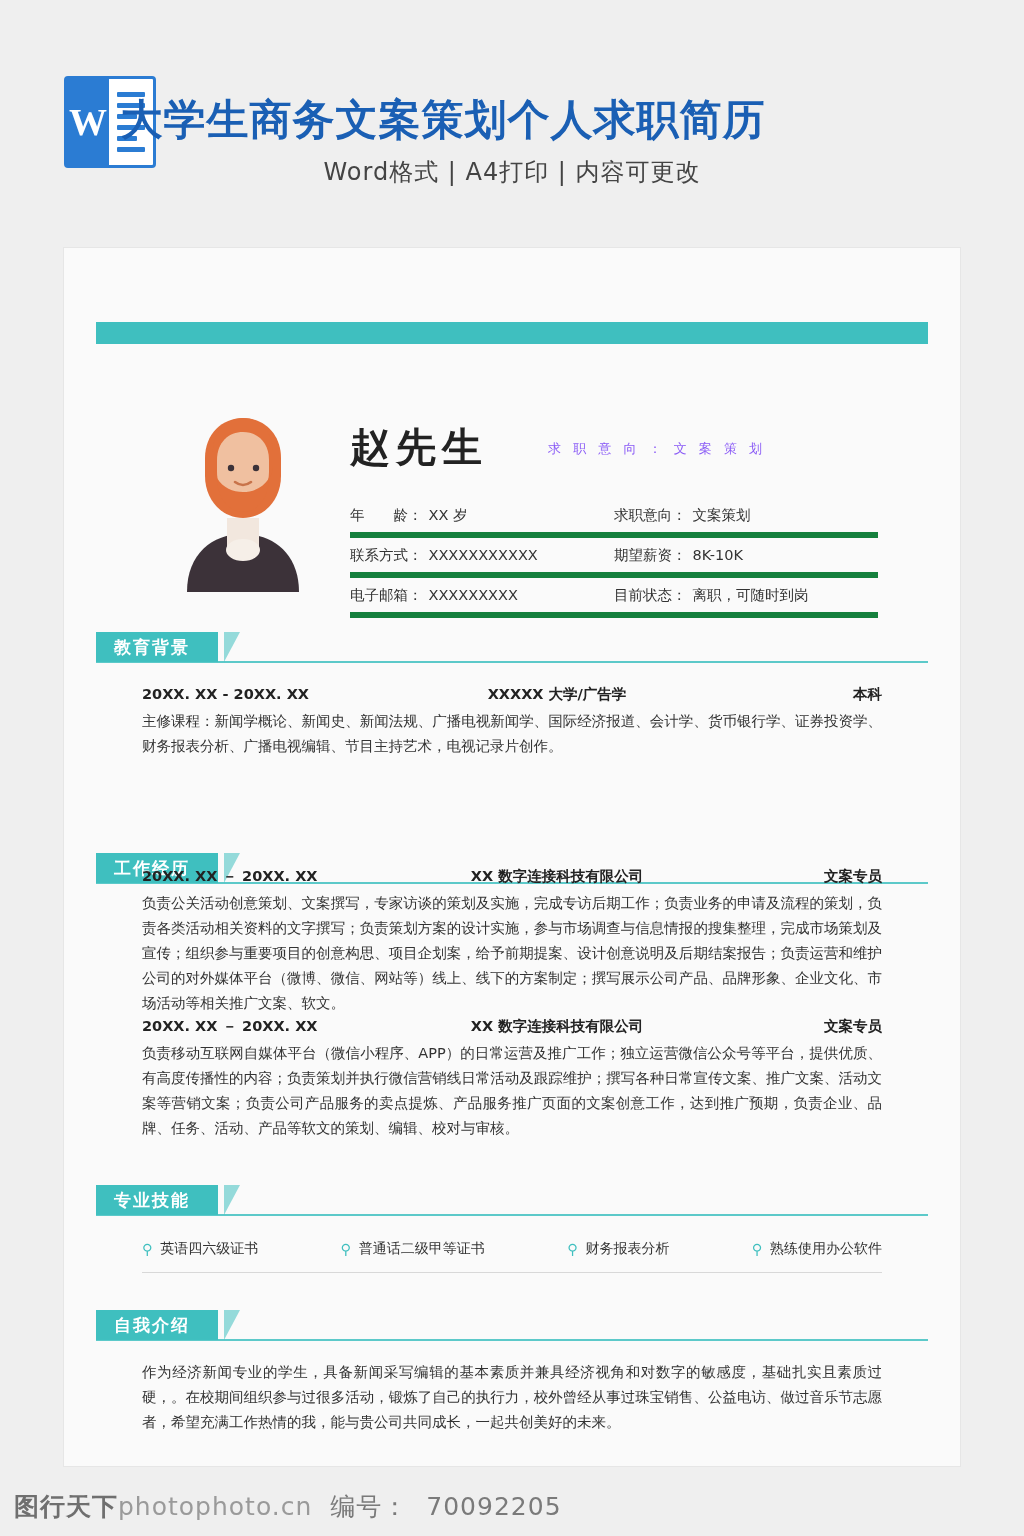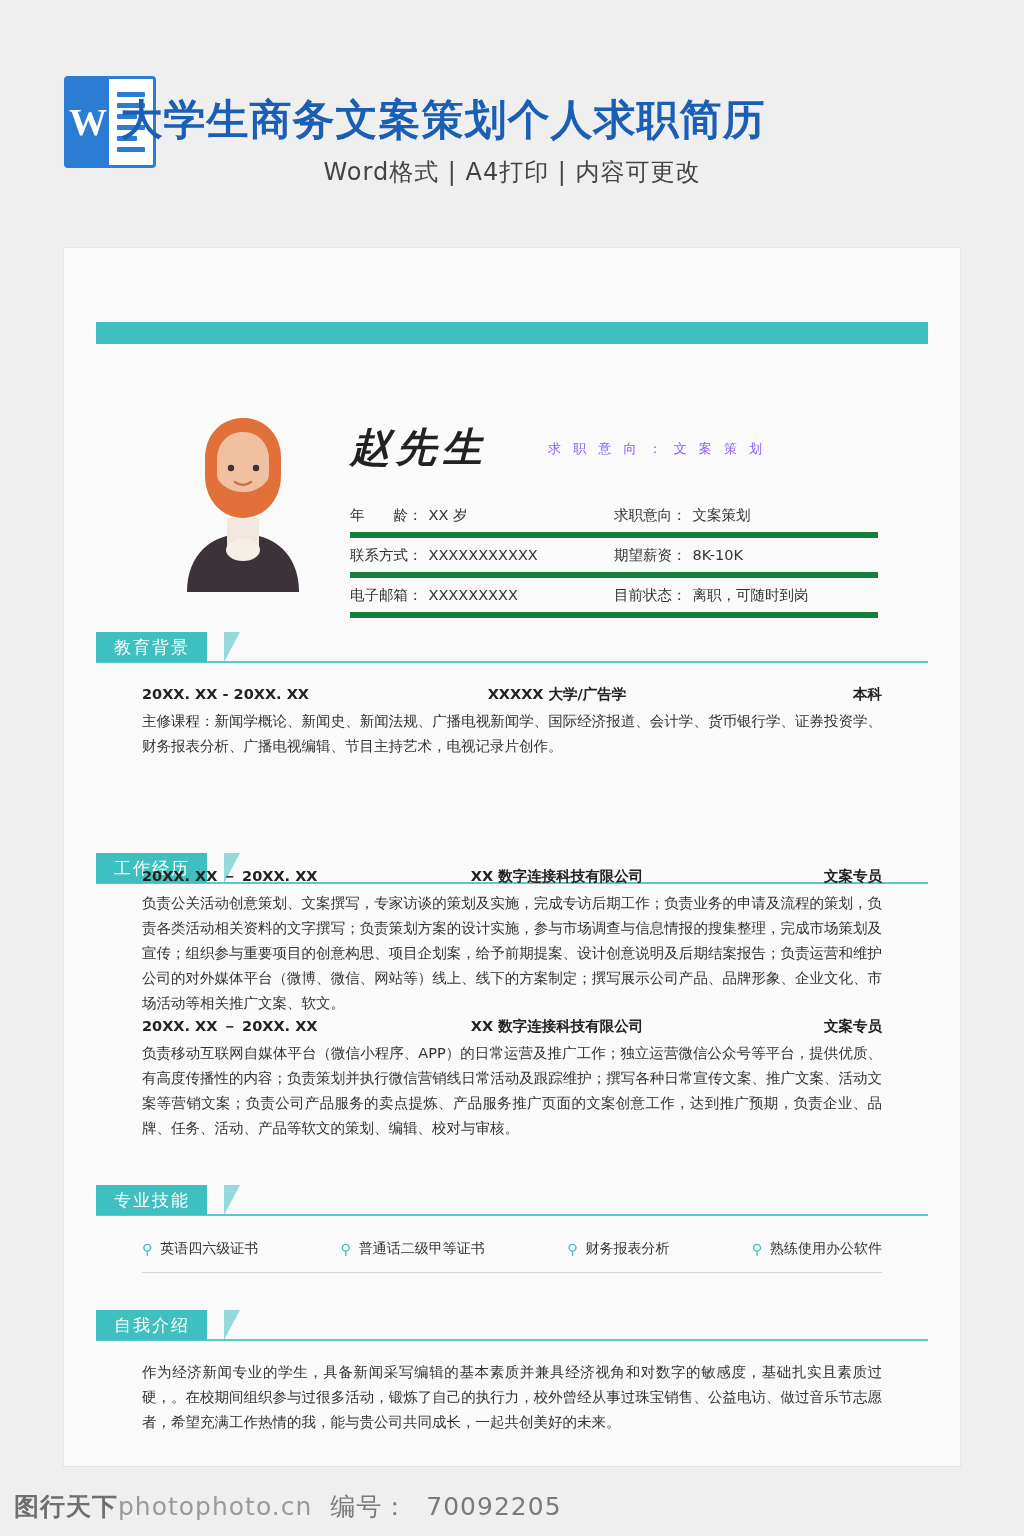--- a/index.html
+++ b/index.html
@@ -46,38 +46,38 @@
   .teal-bar{
     position:absolute;left:32px;top:74px;width:832px;height:22px;background:#3fbfbf;
   }
 
   
   .avatar{
     position:absolute;left:167px;top:400px;width:152px;height:192px;overflow:hidden;
   }
   .name{
     position:absolute;left:350px;top:420px;
-    font-size:40px;font-weight:bold;color:#222;letter-spacing:6px;font-style:italic;
+    font-size:40px;font-weight:bold;color:#222;letter-spacing:6px;
   }
   .objective-top{
     position:absolute;left:548px;top:440px;font-size:13px;color:#8b5cf6;letter-spacing:4px;
   }
   .info-table{position:absolute;left:350px;top:498px;width:528px;}
   .info-row{display:flex;height:34px;border-bottom:6px solid #15803d;}
   .info-cell{width:50%;display:flex;align-items:center;font-size:14.5px;color:#333;}
   .info-cell .lab{color:#333;margin-right:6px;white-space:nowrap;}
   .info-cell .val{color:#333;}
 
   
   .sect{
     position:absolute;left:96px;width:832px;height:30px;
   }
   .sect .tag{
     position:absolute;left:0;top:0;height:30px;background:#3fbfbf;color:#fff;
-    font-size:17px;font-weight:normal;line-height:30px;padding:0 17px 0 18px;letter-spacing:2px;
+    font-size:17px;font-weight:bold;line-height:30px;padding:0 28px 0 18px;letter-spacing:2px;
   }
   .sect .tail{
     position:absolute;top:0;width:0;height:0;
     border-top:30px solid #3fbfbf;border-right:16px solid transparent;opacity:.55;
   }
   .sect .rule{position:absolute;left:0;top:29px;height:2px;background:#3fbfbf;width:832px;opacity:.85;}
 
   
   .blk{position:absolute;left:142px;width:740px;font-size:14.5px;color:#333;line-height:1.72;}
   .row3{display:flex;font-weight:bold;font-size:14.5px;color:#222;margin-bottom:2px;gap:48px;}

